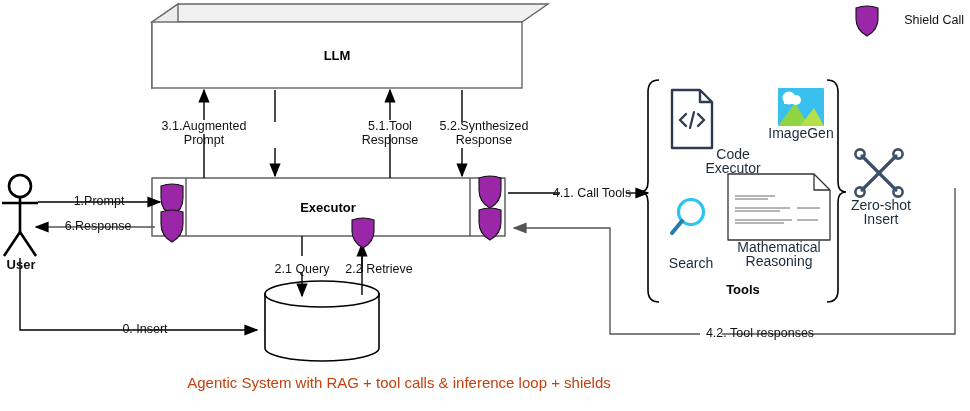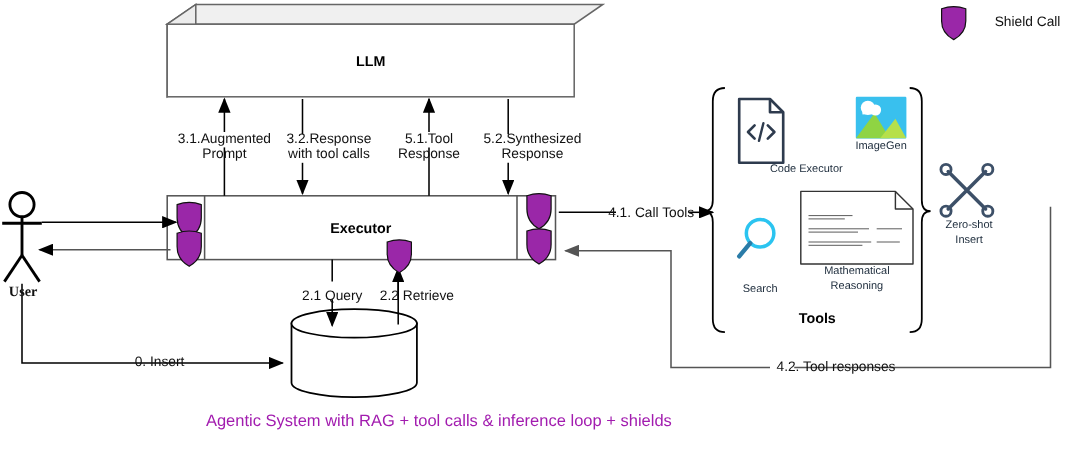--- a/index.html
+++ b/index.html
@@ -1,25 +1,25 @@
 <!DOCTYPE html>
 <html><head>
 <meta charset="utf-8">
 <style>
   html,body{margin:0;padding:0;background:#ffffff;}
   body{width:970px;height:411px;position:relative;overflow:hidden;
        font-family:"Liberation Sans", sans-serif;color:#000;}
   .stage{position:absolute;left:0;top:0;width:970px;height:411px;}
   .lbl{position:absolute;font-size:12.5px;line-height:14px;color:#111;
        text-align:center;white-space:pre-line;}
-  .lbl.b{font-weight:bold;font-family:Liberation Serif, serif;}
+  .lbl.b{font-weight:bold;}
   svg{position:absolute;left:0;top:0;width:970px;height:411px;overflow:visible;}
-  .icon-lbl{position:absolute;font-size:10px;line-height:14px;text-align:center;color:#1b2a3a;}
+  .icon-lbl{position:absolute;font-size:14px;line-height:14px;text-align:center;color:#1b2a3a;}
   .caption{position:absolute;left:0;top:374px;width:798px;text-align:center;
-           font-size:15px;color:#a21caf;}
+           font-size:15px;color:#c2410c;}
   .box-title{position:absolute;font-weight:bold;font-size:13px;text-align:center;}
 </style>
 </head>
 <body>
 
 <div class="stage">
 
 <svg viewBox="0 0 970 411">
   <defs>
     <marker id="ah" markerWidth="10" markerHeight="8" refX="9" refY="4" orient="auto">
@@ -183,26 +183,26 @@
 
 <div class="box-title" style="left:186px;top:200px;width:284px;">Executor</div>
 
 <div class="box-title" style="left:152px;top:48px;width:370px;">LLM</div>
 
 
 <div class="lbl b" style="left:0px;top:258px;width:42px;font-size:13px;">User</div>
 
 <div class="box-title" style="left:700px;top:282px;width:86px;">Tools</div>
 
+<div class="lbl" style="left:40px;top:194px;width:118px;">1.Prompt</div>
+<div class="lbl" style="left:40px;top:219px;width:116px;">6.Response</div>
 <div class="lbl" style="left:60px;top:322px;width:170px;">0. Insert</div>
 
 <div class="lbl" style="left:142px;top:119px;width:124px;">3.1.Augmented
 Prompt</div>
-<div class="lbl" style="left:236px;top:119px;width:126px;">3.2.Response
-with tool calls</div>
 <div class="lbl" style="left:340px;top:119px;width:100px;">5.1.Tool
 Response</div>
 <div class="lbl" style="left:422px;top:119px;width:124px;">5.2.Synthesized
 Response</div>
 
 <div class="lbl" style="left:256px;top:262px;width:92px;">2.1 Query</div>
 <div class="lbl" style="left:330px;top:262px;width:98px;">2.2 Retrieve</div>
 
 <div class="lbl" style="left:540px;top:186px;width:104px;">4.1. Call Tools</div>
 <div class="lbl" style="left:660px;top:326px;width:200px;">4.2. Tool responses</div>

